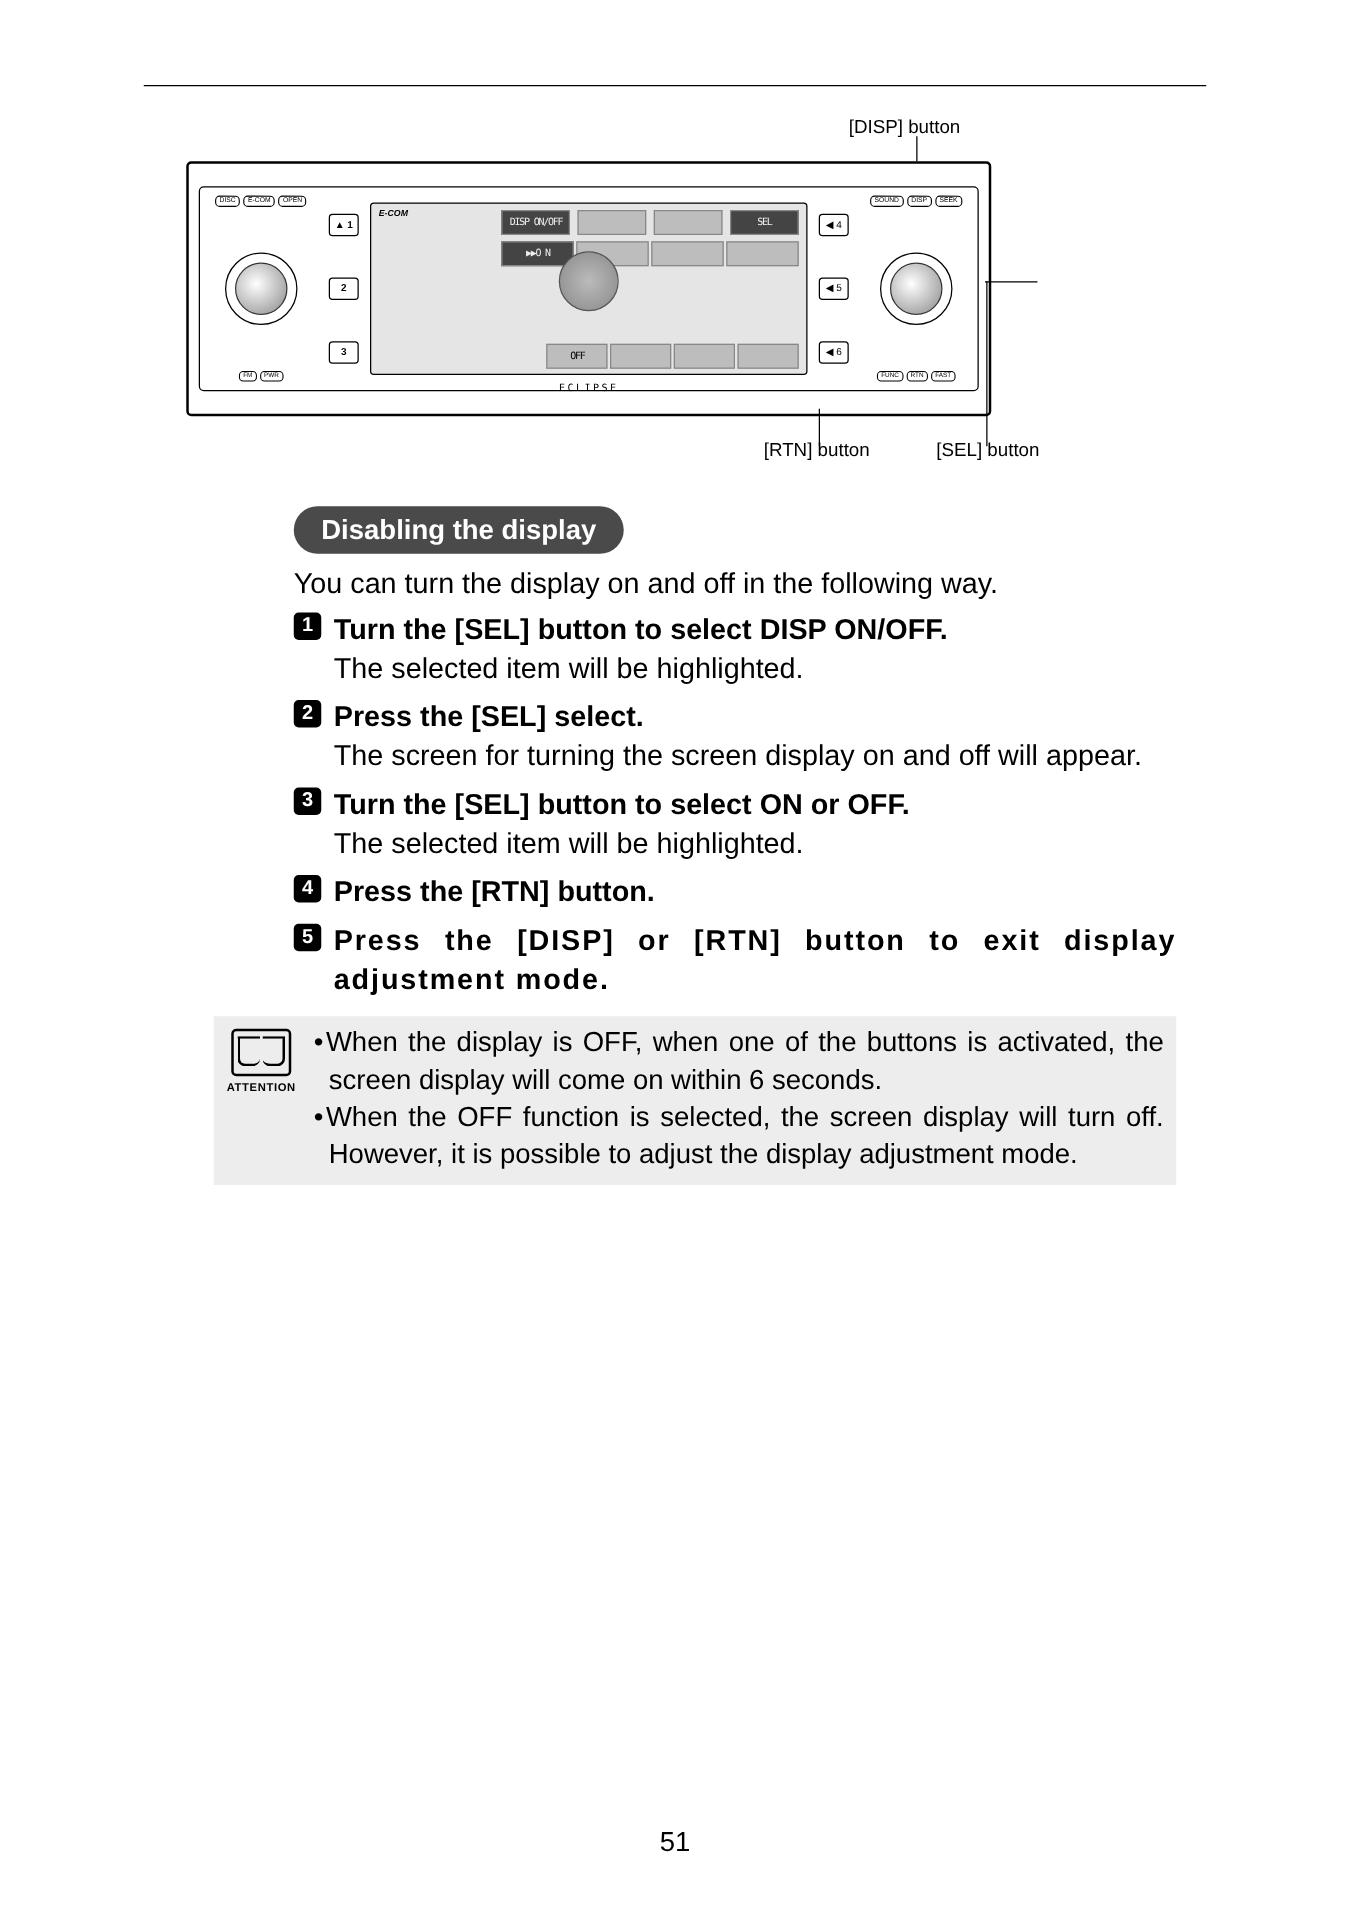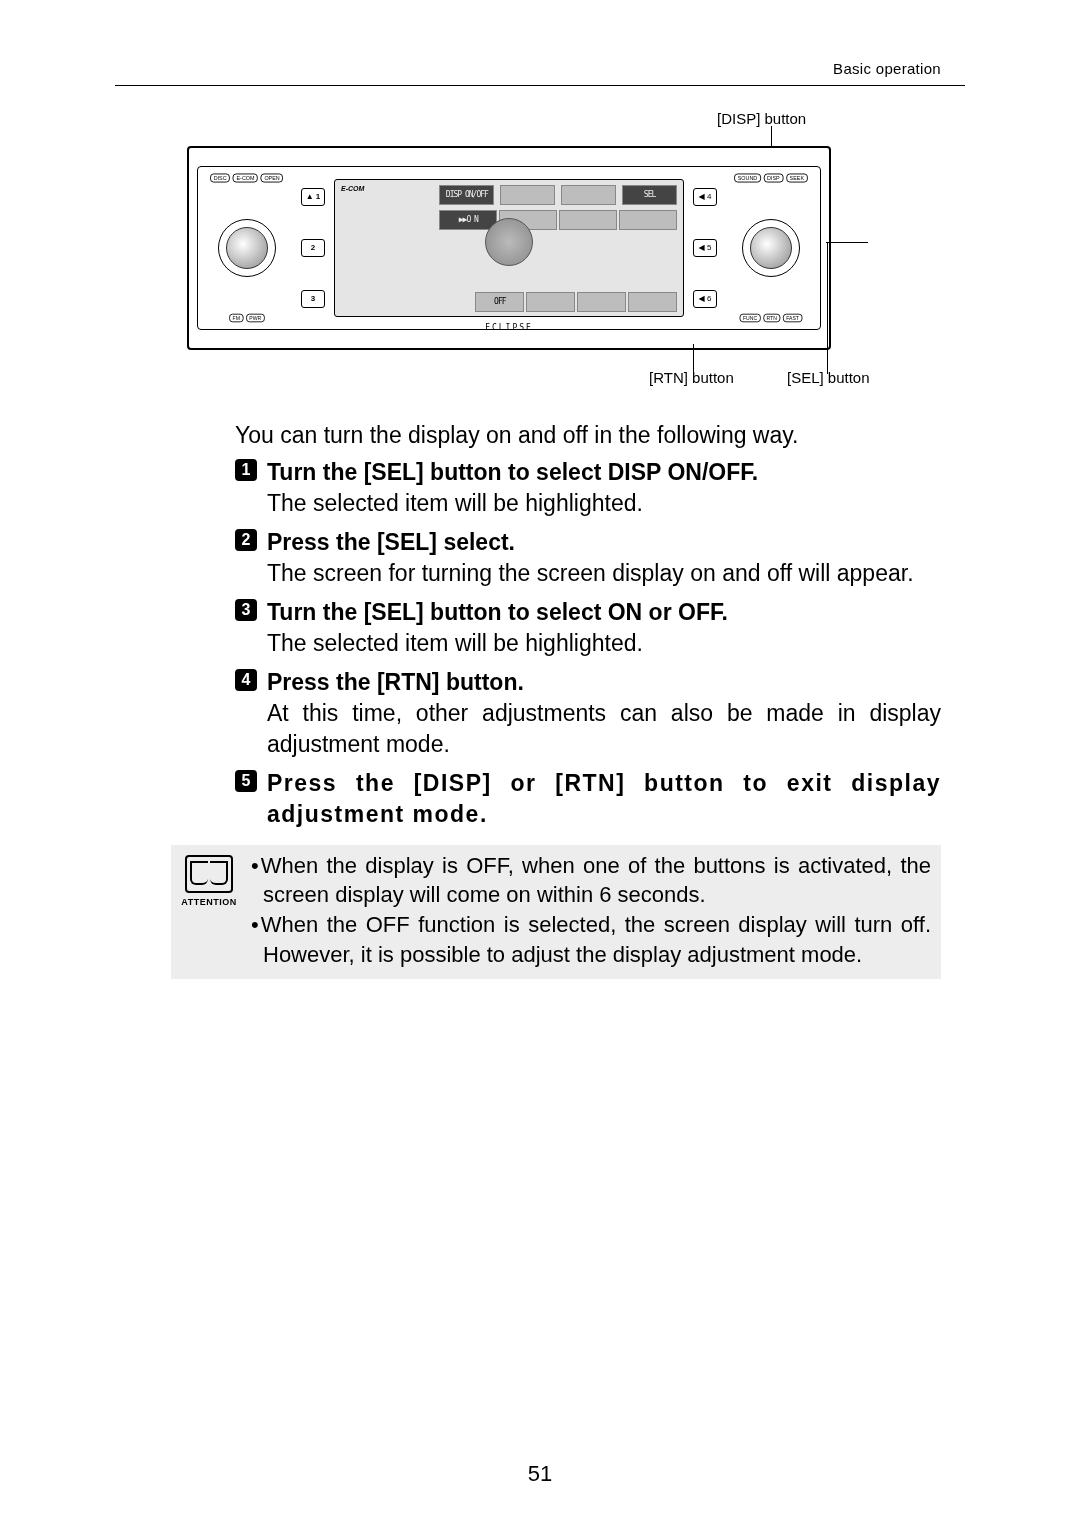--- a/index.html
+++ b/index.html
@@ -21,21 +21,21 @@
     font-size: 15px;
     letter-spacing: 0.3px;
     padding-right: 24px;
   }
   .hr {
     border-top: 1px solid #000;
     margin-top: 8px;
   }
   .diagram-area {
     margin-top: 36px;
-    margin-left: 72px;
+    margin-left: 34px;
     margin-right: 24px;
     position: relative;
     height: 264px;
   }
   .label-disp {
     position: absolute;
     top: -12px;
     left: 530px;
     font-size: 15px;
   }
@@ -369,21 +369,20 @@
     right: 0;
     text-align: center;
     font-size: 22px;
   }
 </style>
 </head>
 <body>
 
 <div class="page">
 
-  <div class="header">Basic operation</div>
   <div class="hr"></div>
 
   <div class="diagram-area">
     <div class="label-disp">[DISP] button</div>
     <div class="line v-disp"></div>
 
     <div class="radio-unit">
       <div class="face">
         <div class="col-left">
           <div class="col-left-top-buttons">
@@ -453,20 +452,21 @@
 
     <div class="line h-sel"></div>
     <div class="line v-sel"></div>
     <div class="line v-rtn"></div>
 
     <div class="label-rtn">[RTN] button</div>
     <div class="label-sel">[SEL] button</div>
   </div>
 
   <div class="content">
+    <div class="section-pill">Disabling the display</div>
     <div class="intro">You can turn the display on and off in the following way.</div>
 
     <ol class="steps">
       <li>
         <span class="step-num">1</span>
         <span class="step-title">Turn the [SEL] button to select DISP ON/OFF.</span>
         <span class="step-body">The selected item will be highlighted.</span>
       </li>
       <li>
         <span class="step-num">2</span>
@@ -474,21 +474,20 @@
         <span class="step-body">The screen for turning the screen display on and off will appear.</span>
       </li>
       <li>
         <span class="step-num">3</span>
         <span class="step-title">Turn the [SEL] button to select ON or OFF.</span>
         <span class="step-body">The selected item will be highlighted.</span>
       </li>
       <li>
         <span class="step-num">4</span>
         <span class="step-title">Press the [RTN] button.</span>
-        <span class="step-body">At this time, other adjustments can also be made in display adjustment mode.</span>
       </li>
       <li>
         <span class="step-num">5</span>
         <span class="step5-title">Press the [DISP] or [RTN] button to exit display adjustment mode.</span>
       </li>
     </ol>
   </div>
 
   <div class="attention-row">
     <div class="attention-icon">

